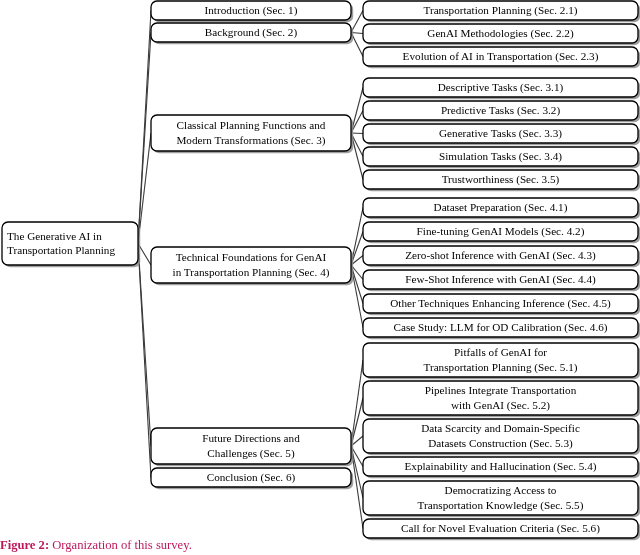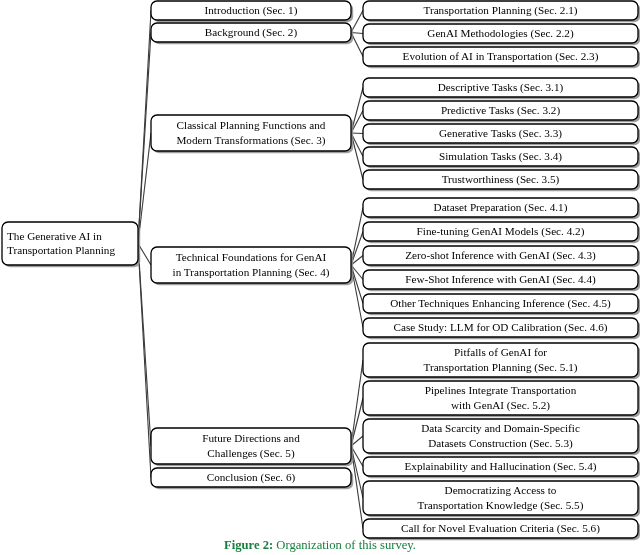--- a/index.html
+++ b/index.html
@@ -39,24 +39,24 @@
   }
   .node-text {
     font-family: "Liberation Serif", "DejaVu Serif", serif;
     fill: #000000;
     font-size: 11.2px;
   }
   .caption {
     position: absolute;
     left: 0;
     width: 640px;
-    text-align: center;
+    text-align: left;
     font-family: "Liberation Serif", "DejaVu Serif", serif;
     font-size: 12.6px;
-    color: #15803d;
+    color: #be185d;
     white-space: nowrap;
   }
   .caption b {
     font-weight: bold;
   }
 </style>
 </head>
 <body>
 
 <div id="page">

